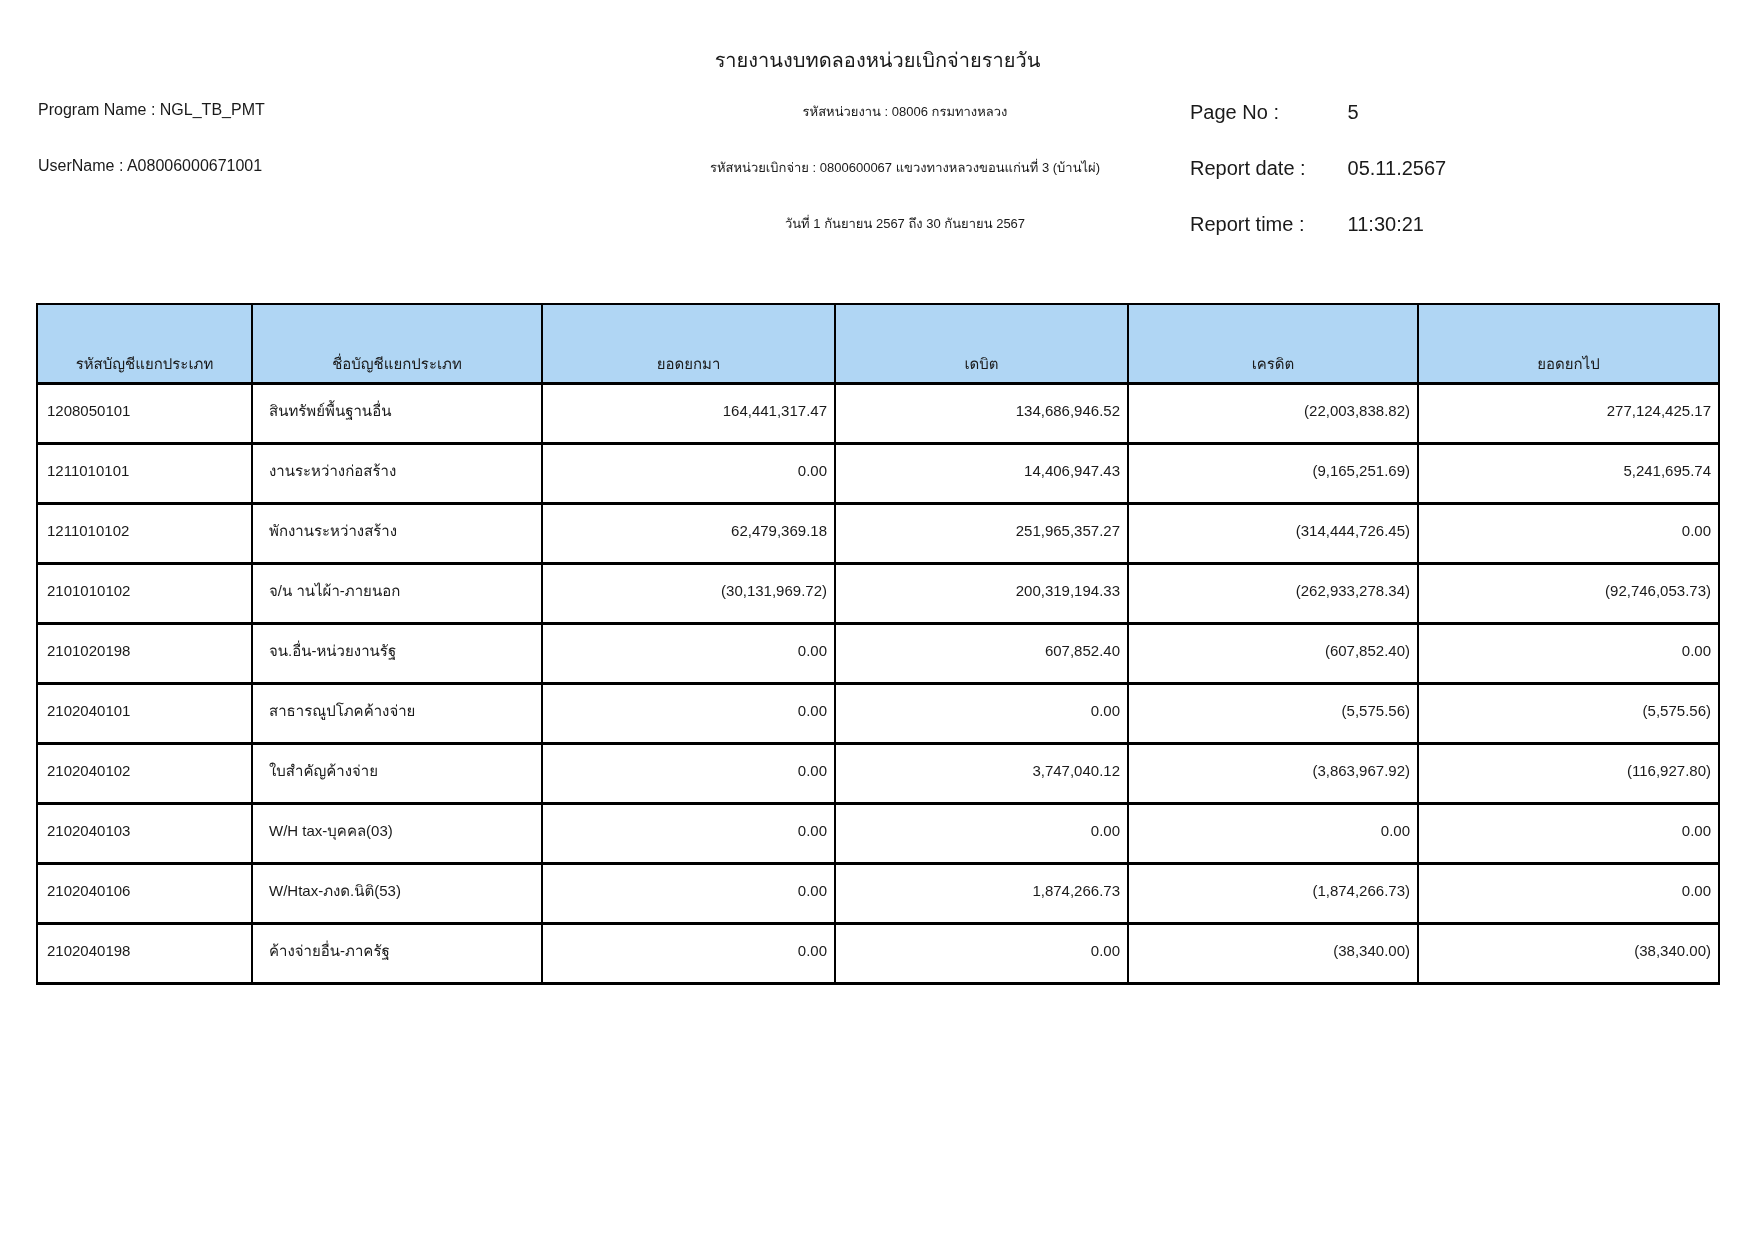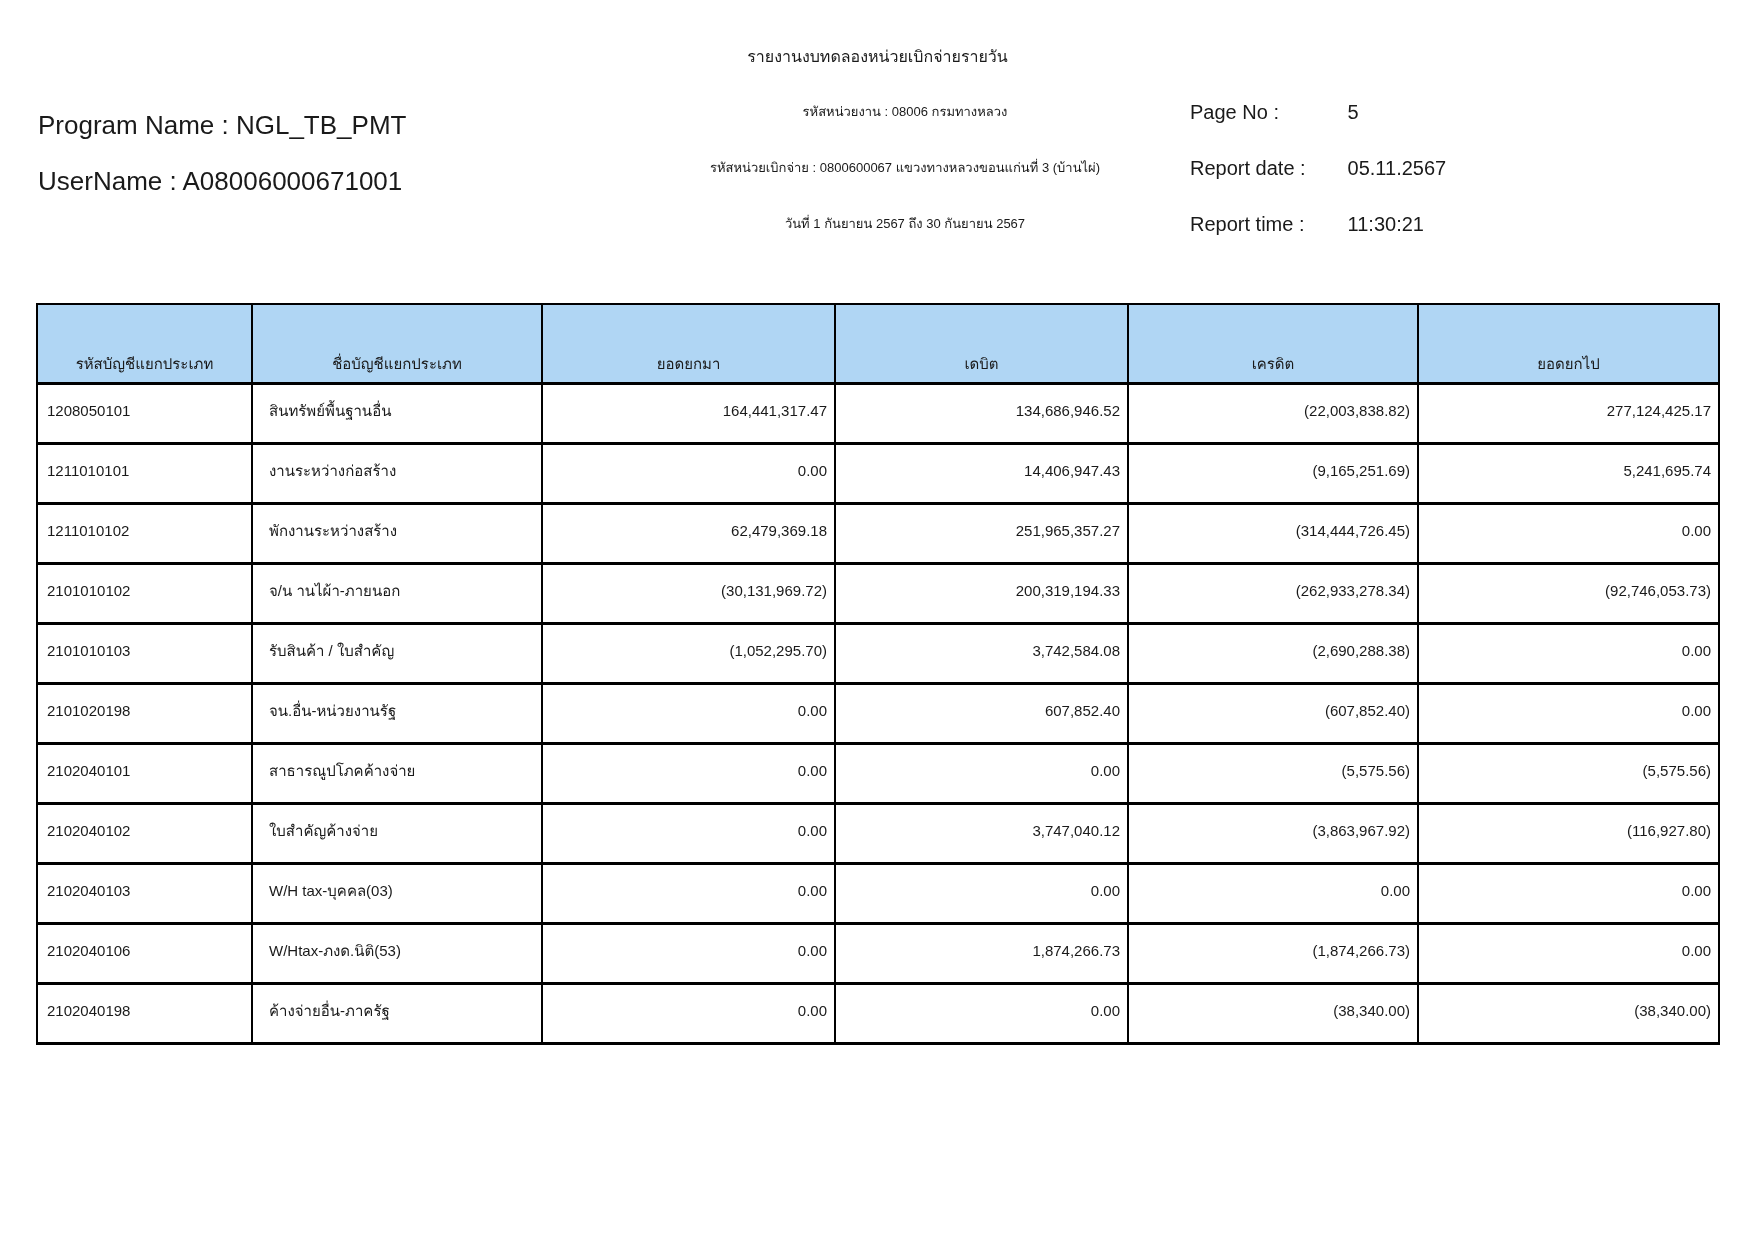--- a/index.html
+++ b/index.html
@@ -15,27 +15,27 @@
     height: 1240px;
     background: #ffffff;
     overflow: hidden;
   }
   .report-title {
     position: absolute;
     top: 44px;
     left: 0;
     width: 1755px;
     text-align: center;
+    font-size: 20px;
+  }
+  .hdr-left {
+    position: absolute;
+    top: 101px;
+    left: 38px;
     font-size: 16px;
-  }
-  .hdr-left {
-    position: absolute;
-    top: 110px;
-    left: 38px;
-    font-size: 26px;
   }
   .hdr-left .line { height: 22px; margin-bottom: 34px; white-space: nowrap; }
   .hdr-center {
     position: absolute;
     top: 101px;
     left: 455px;
     width: 900px;
     text-align: center;
     font-size: 13px;
   }
@@ -163,28 +163,20 @@
         </tr>
         <tr>
           <td class="txt-code">2101010102</td>
           <td class="txt-name">จ/น านไผ้า-ภายนอก</td>
           <td class="num">(30,131,969.72)</td>
           <td class="num">200,319,194.33</td>
           <td class="num">(262,933,278.34)</td>
           <td class="num">(92,746,053.73)</td>
         </tr>
         <tr>
-          <td class="txt-code">2101010103</td>
-          <td class="txt-name">รับสินค้า / ใบสำคัญ</td>
-          <td class="num">(1,052,295.70)</td>
-          <td class="num">3,742,584.08</td>
-          <td class="num">(2,690,288.38)</td>
-          <td class="num">0.00</td>
-        </tr>
-        <tr>
           <td class="txt-code">2101020198</td>
           <td class="txt-name">จน.อื่น-หน่วยงานรัฐ</td>
           <td class="num">0.00</td>
           <td class="num">607,852.40</td>
           <td class="num">(607,852.40)</td>
           <td class="num">0.00</td>
         </tr>
         <tr>
           <td class="txt-code">2102040101</td>
           <td class="txt-name">สาธารณูปโภคค้างจ่าย</td>

